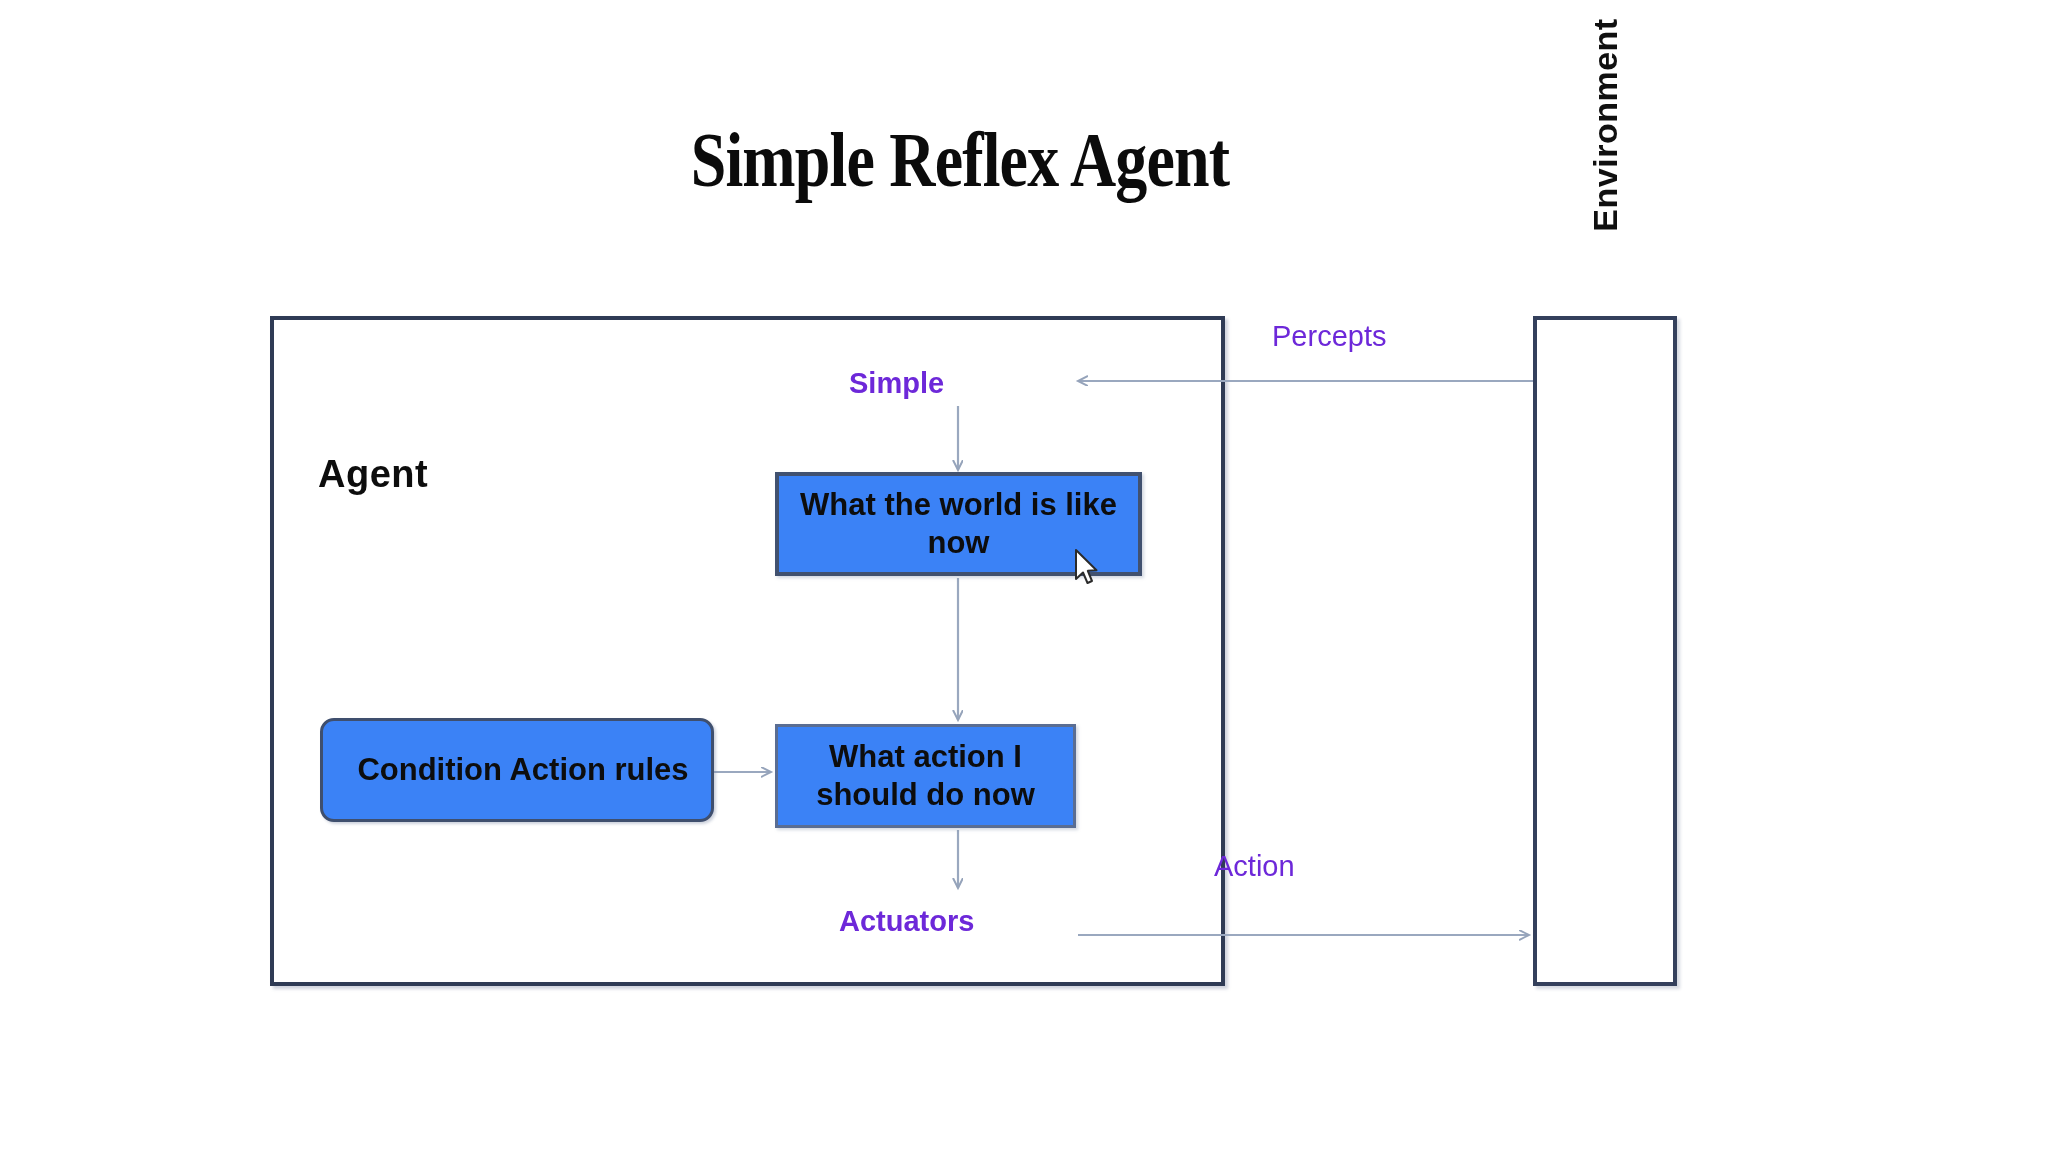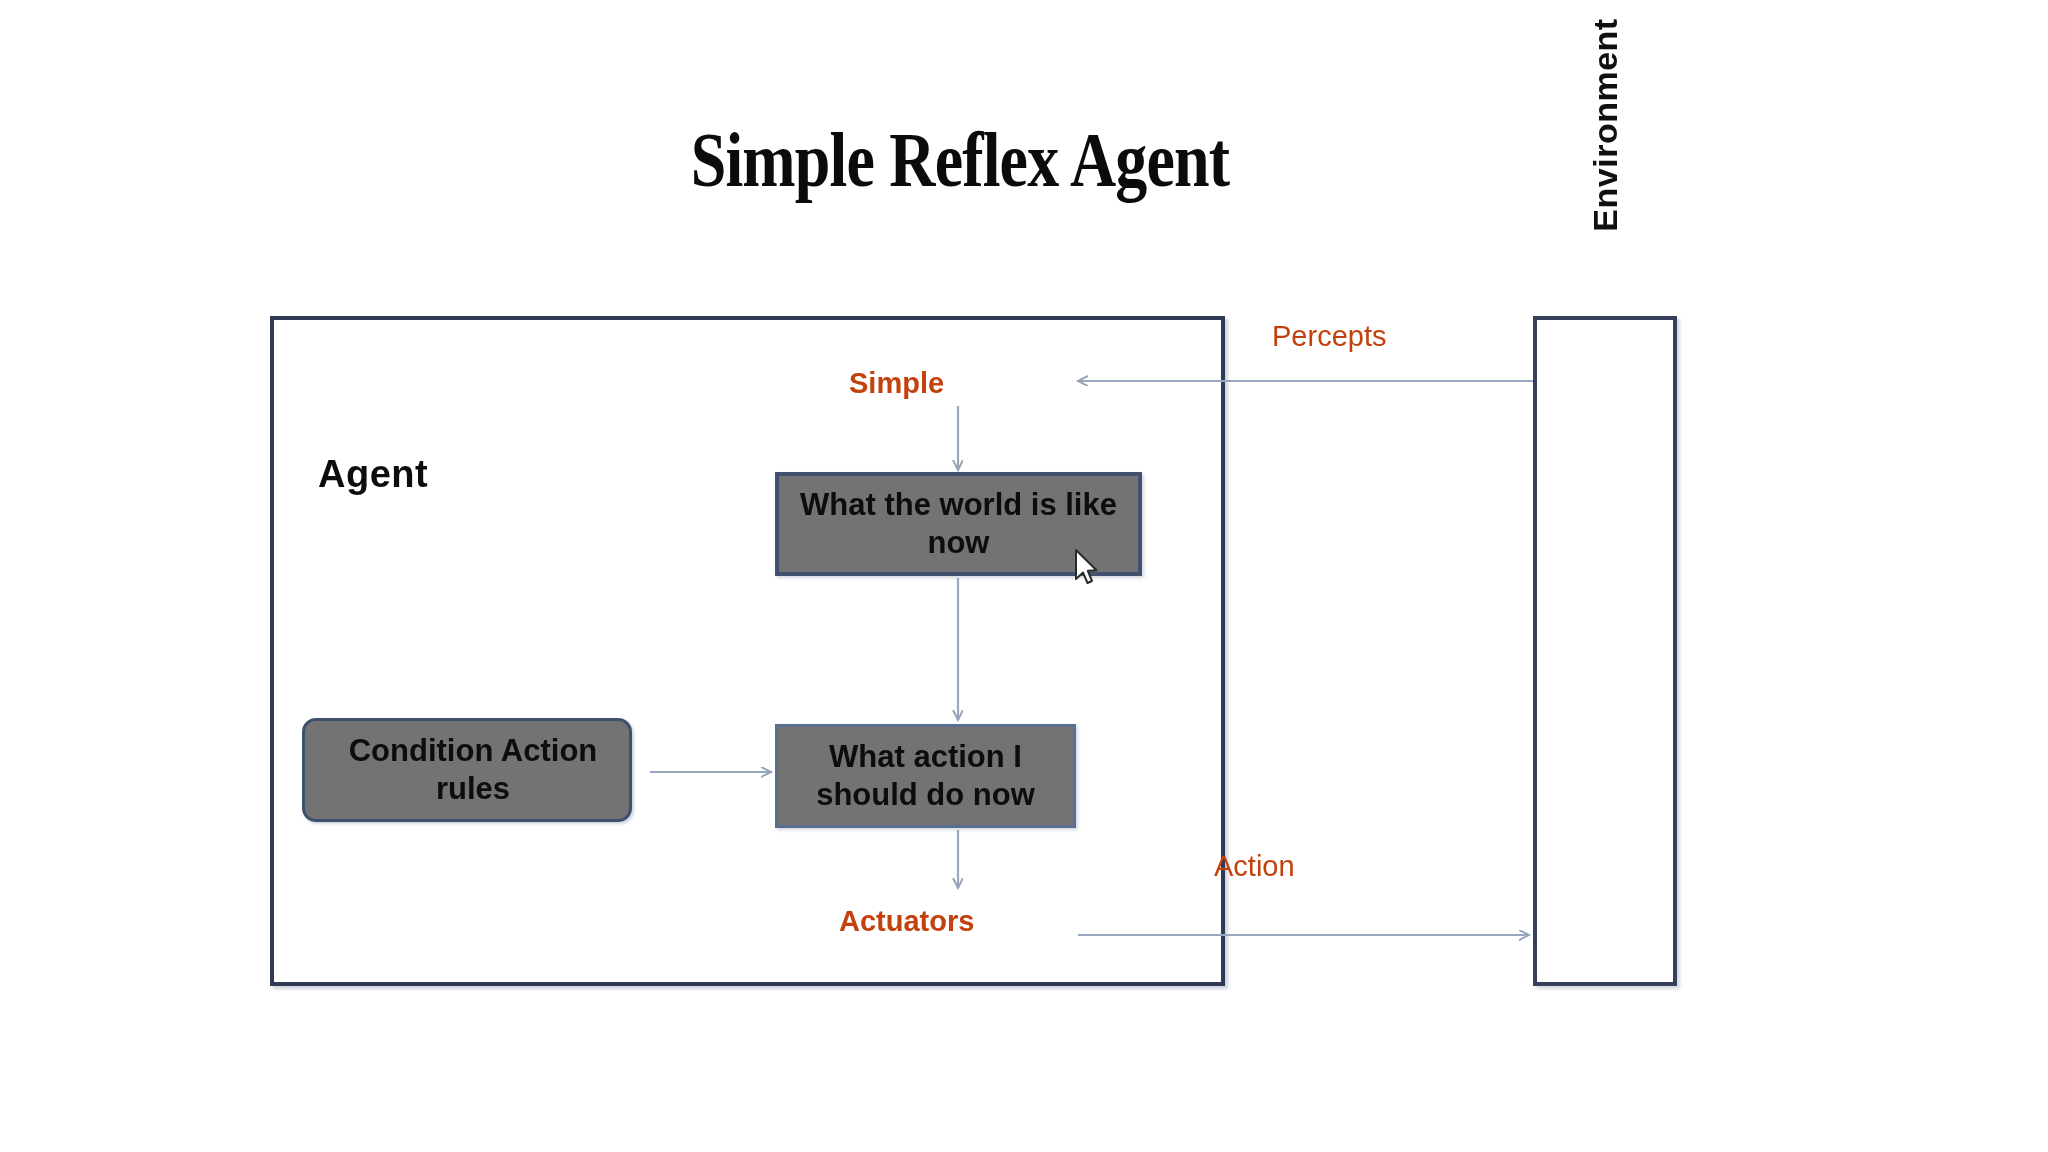--- a/index.html
+++ b/index.html
@@ -83,21 +83,21 @@
     font-size: 34px;
     font-weight: bold;
     color: #101010;
     letter-spacing: 0.5px;
   }
 
   
   .proc-box {
     position: absolute;
     box-sizing: border-box;
-    background: #737373;
+    background: #3b82f6;
     display: flex;
     align-items: center;
     justify-content: center;
     text-align: center;
     font-size: 31px;
     font-weight: bold;
     color: #0d0d0d;
     line-height: 1.22;
     padding: 0 8px;
   }
@@ -111,36 +111,36 @@
   }
   #action-box {
     left: 775px;
     top: 724px;
     width: 301px;
     height: 104px;
     border: 3px solid #5a6d92;
     box-shadow: 2px 2px 3px rgba(130,142,170,0.35);
   }
   #rules-box {
-    left: 302px;
+    left: 320px;
     top: 718px;
-    width: 330px;
+    width: 394px;
     height: 104px;
     border: 3px solid #3f4f6e;
     border-radius: 14px;
     box-shadow: 2px 2px 3px rgba(130,142,170,0.4);
     padding-left: 20px;
   }
 
   
   .conn-label {
     position: absolute;
     font-size: 29px;
     font-weight: normal;
-    color: #c2410c;
+    color: #6d28d9;
     white-space: nowrap;
   }
   #sensors-label  { left: 849px;  top: 367px; font-weight: bold; }
   #actuators-label{ left: 839px;  top: 905px; font-weight: bold; }
   #percepts-label { left: 1272px; top: 320px; }
   #action-label   { left: 1214px; top: 850px; }
 
   
   #connectors {
     position: absolute;

